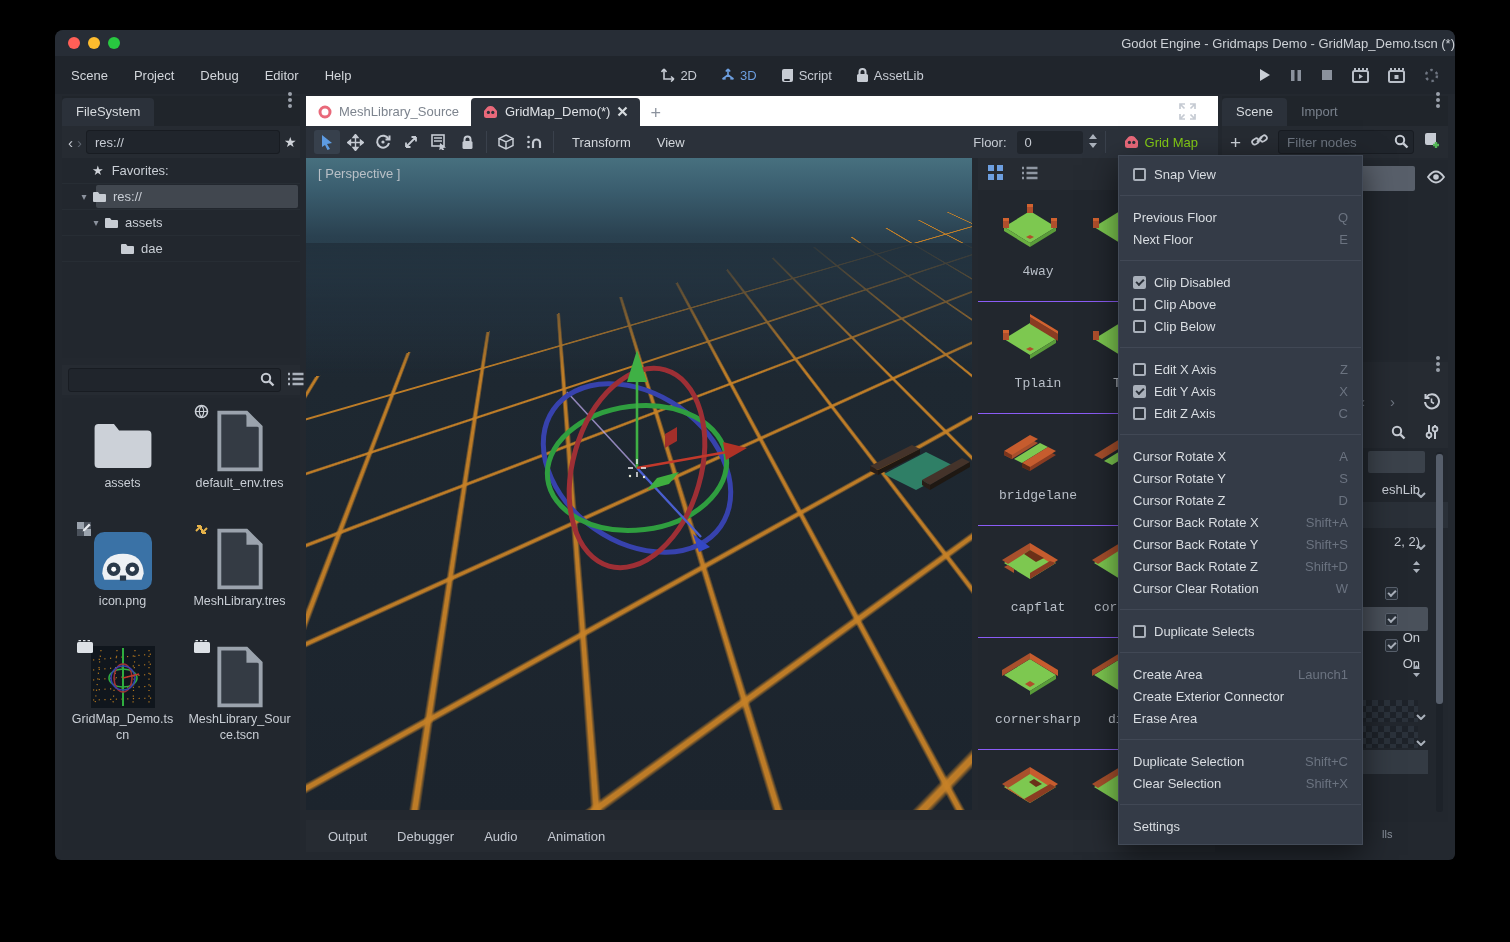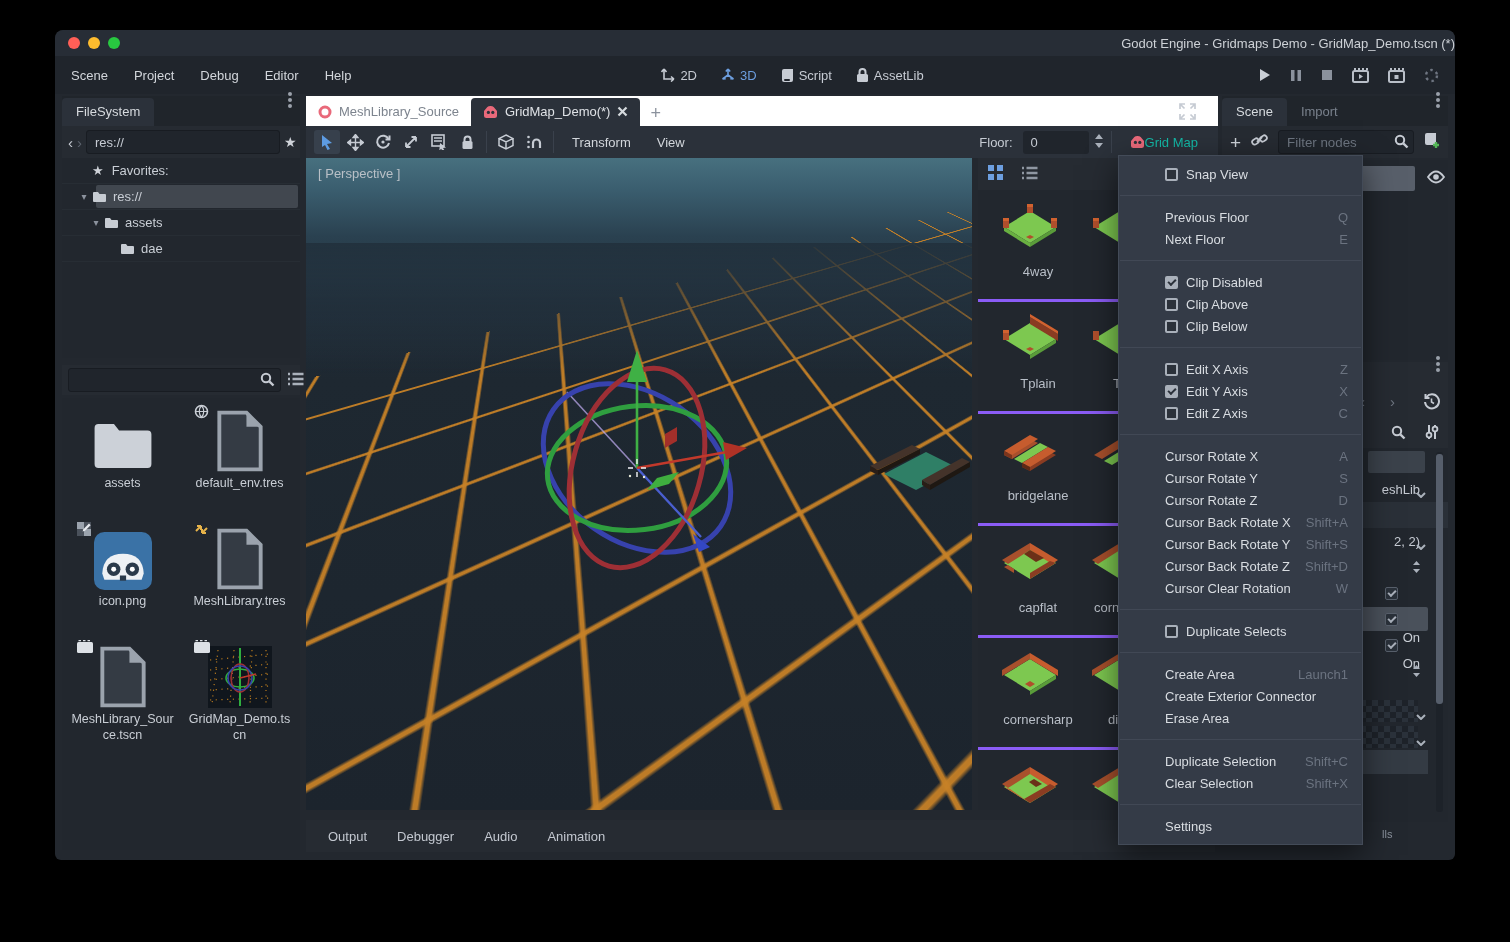--- a/index.html
+++ b/index.html
@@ -73,40 +73,40 @@
   .stab.active { background:#2b313a; color:#dfe2e6; border-radius:4px 4px 0 0; }
   .newtab { color:#8b929d; font-size:18px; padding:2px 10px; }
   .expandbtn { position:absolute; right:22px; top:7px; }
   .toolbar { height:32px; background:#2b313a; display:flex; align-items:center; gap:2px; padding:0 8px; }
   .tbtn { width:26px; height:24px; display:flex; align-items:center; justify-content:center; border-radius:3px; }
   .tbtn.active { background:#37404c; }
   .tmenu { color:#d2d6db; padding:0 12px; }
   .floorlab { color:#c6cbd3; margin-left:auto; }
   .floorbox { width:66px; height:23px; background:#20252c; border-radius:3px; margin:0 2px 0 8px;
     display:flex; align-items:center; padding:0 8px; color:#c6cbd3; }
-  .gridmapbtn { display:flex; align-items:center; padding:0 12px; color:#14b8a6; }
+  .gridmapbtn { display:flex; align-items:center; gap:6px; padding:0 12px; color:#84cc16; }
 
   .viewport { position:absolute; left:0; top:62px; width:666px; height:652px; overflow:hidden;
     background:linear-gradient(180deg,#47707f 0%, #3a5d6e 5%, #2a4150 12%, #222f3b 22%, #1e2831 34%, #1c242d 100%); }
   .ground { position:absolute; inset:0; overflow:hidden; }
   .grid3d { position:absolute; left:-55%; top:14%; width:260%; height:1700px; transform-origin:50% 0;
     transform:perspective(430px) rotateX(62deg) rotateZ(-29deg);
     background-image:repeating-linear-gradient(90deg, rgba(197,128,38,.95) 0 2px, transparent 2px 46px),
                      repeating-linear-gradient(0deg, rgba(197,128,38,.95) 0 2px, transparent 2px 46px); }
   .horizonfade { position:absolute; left:0; right:0; top:13%; height:20%;
     background:linear-gradient(180deg, rgba(34,49,61,.95) 0%, rgba(32,44,54,0) 100%); }
   .vplabel { position:absolute; left:12px; top:8px; color:#b9c0c7; }
   .gizmo { position:absolute; left:211px; top:180px; }
   .bridgetile { position:absolute; left:556px; top:276px; }
 
   
   .palette { position:absolute; left:672px; top:62px; width:240px; height:652px; background:#262b32; overflow:hidden; }
   .palhead { height:32px; display:flex; align-items:center; gap:18px; padding:0 10px; background:#262b32; }
   .palbody { position:absolute; left:0; top:32px; right:0; bottom:0; background:#22272e; overflow:hidden; }
-  .prow { position:relative; height:112px; border-bottom:3px solid #8b5cf6; }
+  .prow { position:relative; height:112px; border-bottom:1px solid #8b5cf6;font-family:Liberation Mono, monospace; }
   .pthumb1 { position:absolute; left:22px; top:8px; }
   .plabel1 { position:absolute; left:0; top:74px; width:120px; text-align:center; color:#b9bfc8; }
   .pthumb2 { position:absolute; left:112px; top:8px; }
   .plabel2 { position:absolute; top:74px; color:#b9bfc8; }
 
   .bottombar { position:absolute; left:0; bottom:0; width:909px; height:32px; background:#262b32;
     display:flex; align-items:center; gap:30px; padding:0 22px; }
   .bbitem { color:#c3c8d0; }
 
   
@@ -138,21 +138,21 @@
       linear-gradient(45deg,#2b323b 25%,transparent 25%,transparent 75%,#2b323b 75%);
     background-size:12px 12px; background-position:0 0,6px 6px; background-color:#1e232a; }
   .greyrow { background:#343b44; }
   .scroll { position:absolute; right:5px; top:4px; width:7px; height:360px; background:#1d2229; border-radius:3px; }
   .scroll .thumb { position:absolute; left:0; top:2px; width:7px; height:250px; background:#565e6b; border-radius:3px; }
   .bottomfrag { position:absolute; left:160px; top:732px; color:#8b929d; font-size:11px; }
 
   
   .popup { position:absolute; left:1063px; top:125px; width:245px; background:#343b47;
     border:1px solid #434b58; box-shadow:0 10px 30px rgba(0,0,0,.55); padding:7px 0; z-index:50; }
-  .pm-item { height:22px; display:flex; align-items:center; gap:8px; padding:0 14px; color:#d9dde2;margin-left:32px; }
+  .pm-item { height:22px; display:flex; align-items:center; gap:8px; padding:0 14px; color:#d9dde2; }
   .pm-item .mlabel { flex:1; white-space:nowrap; }
   .pm-item .mshortcut { color:#6b7380; }
   .mcheck { width:13px; height:13px; border:2px solid #a9b0ba; border-radius:2px; background:#2b313a; flex:none; }
   .mcheck.checked { background:#a9b0ba; position:relative; }
   .mcheck.checked::after { content:""; position:absolute; left:1px; top:1px; width:6px; height:3px;
     border-left:2px solid #2b313a; border-bottom:2px solid #2b313a; transform:rotate(-45deg); }
   .menu-sep { height:1px; background:#414855; margin:10px 1px; }
 </style>
 </head>
 <body>
@@ -344,33 +344,20 @@
             </svg>
         </div>
         <div class="flabel">MeshLibrary.tres</div>
       </div>
       <div class="fcell">
         <div class="fthumb">
           <span class="badge"><svg width="16" height="13" viewBox="0 0 16 13">
                 <rect x="0" y="2" width="16" height="11" rx="1.5" fill="#dde1e6"></rect>
                 <path d="M1.5 0 h2.5 M6 0 h2.5 M10.5 0 h2.5" stroke="#dde1e6" stroke-width="2.6"></path>
               </svg></span>
-          <svg width="52" height="62" viewBox="0 0 40 48">
-              <path d="M4 2 h21 l11 11 v33 H4 z" fill="#343b44" stroke="#9ba3ad" stroke-width="3"></path>
-              <path d="M25 2 l11 11 h-11 z" fill="#9ba3ad"></path>
-            </svg>
-        </div>
-        <div class="flabel">MeshLibrary_Source.tscn</div>
-      </div>
-      <div class="fcell">
-        <div class="fthumb">
-          <span class="badge"><svg width="16" height="13" viewBox="0 0 16 13">
-                <rect x="0" y="2" width="16" height="11" rx="1.5" fill="#dde1e6"></rect>
-                <path d="M1.5 0 h2.5 M6 0 h2.5 M10.5 0 h2.5" stroke="#dde1e6" stroke-width="2.6"></path>
-              </svg></span>
           <svg width="64" height="62" viewBox="0 0 64 62">
             <rect width="64" height="62" fill="#10161d"></rect>
             <g stroke="#b5791f" stroke-width="1.2" stroke-dasharray="1.2 4.5">
               <path d="M2 14 L62 8"></path>
                 <path d="M2 24 L62 18"></path>
                 <path d="M2 34 L62 28"></path>
                 <path d="M2 44 L62 40"></path>
                 <path d="M2 54 L62 52"></path>
               <path d="M10 4 L4 58"></path>
                 <path d="M26 4 L22 58"></path>
@@ -378,20 +365,33 @@
                 <path d="M58 4 L58 58"></path>
             </g>
             <path d="M32 2 V60" stroke="#2fae3f" stroke-width="2"></path>
             <ellipse cx="32" cy="32" rx="14" ry="9" fill="none" stroke="#2fae3f" stroke-width="1.6"></ellipse>
             <ellipse cx="32" cy="32" rx="9" ry="14" fill="none" stroke="#9e2f35" stroke-width="1.6"></ellipse>
             <ellipse cx="32" cy="32" rx="12" ry="12" fill="none" stroke="#3742ad" stroke-width="1.6" transform="rotate(-45 32 32)"></ellipse>
             <path d="M32 32 L48 28" stroke="#c2392b" stroke-width="1.6"></path>
           </svg>
         </div>
         <div class="flabel">GridMap_Demo.tscn</div>
+      </div>
+      <div class="fcell">
+        <div class="fthumb">
+          <span class="badge"><svg width="16" height="13" viewBox="0 0 16 13">
+                <rect x="0" y="2" width="16" height="11" rx="1.5" fill="#dde1e6"></rect>
+                <path d="M1.5 0 h2.5 M6 0 h2.5 M10.5 0 h2.5" stroke="#dde1e6" stroke-width="2.6"></path>
+              </svg></span>
+          <svg width="52" height="62" viewBox="0 0 40 48">
+              <path d="M4 2 h21 l11 11 v33 H4 z" fill="#343b44" stroke="#9ba3ad" stroke-width="3"></path>
+              <path d="M25 2 l11 11 h-11 z" fill="#9ba3ad"></path>
+            </svg>
+        </div>
+        <div class="flabel">MeshLibrary_Source.tscn</div>
       </div>
     </div>
   </div>
 
   <div class="mid">
     <div class="scenetabs">
       <div class="stab">
         <svg class="ic" width="14" height="14" viewBox="0 0 14 14">
             <circle cx="7" cy="7" r="5" fill="none" stroke="#e9697a" stroke-width="3"></circle>
           </svg>

